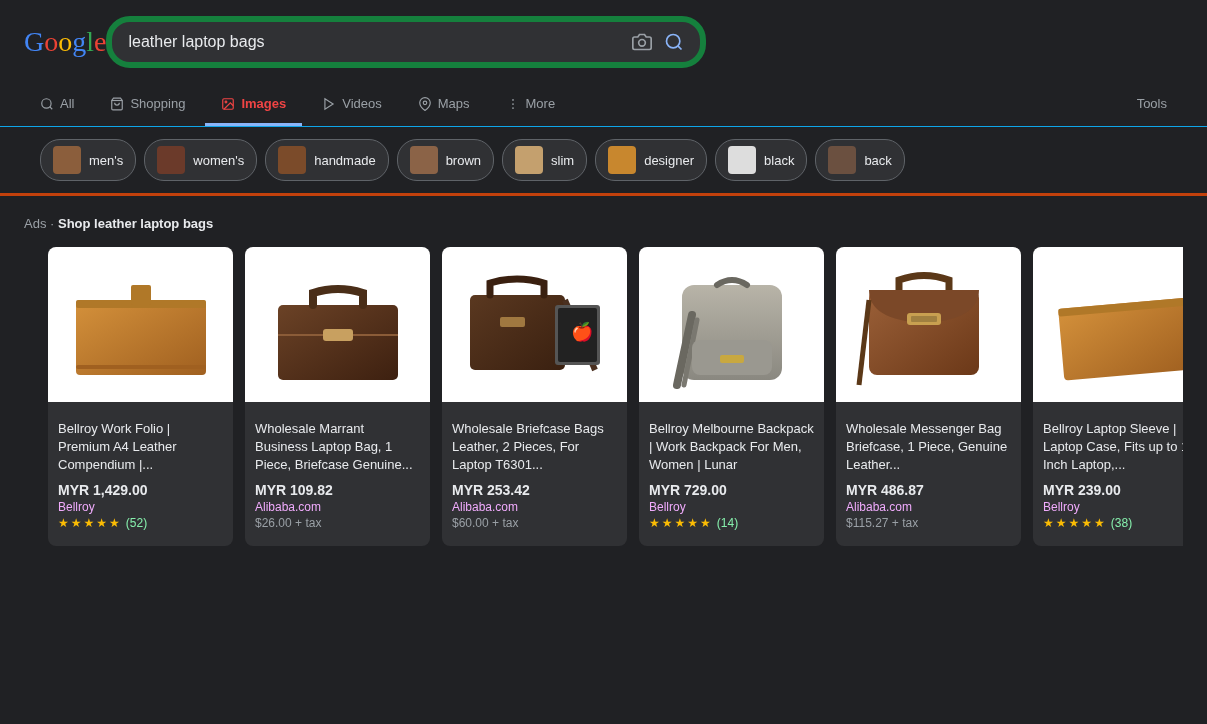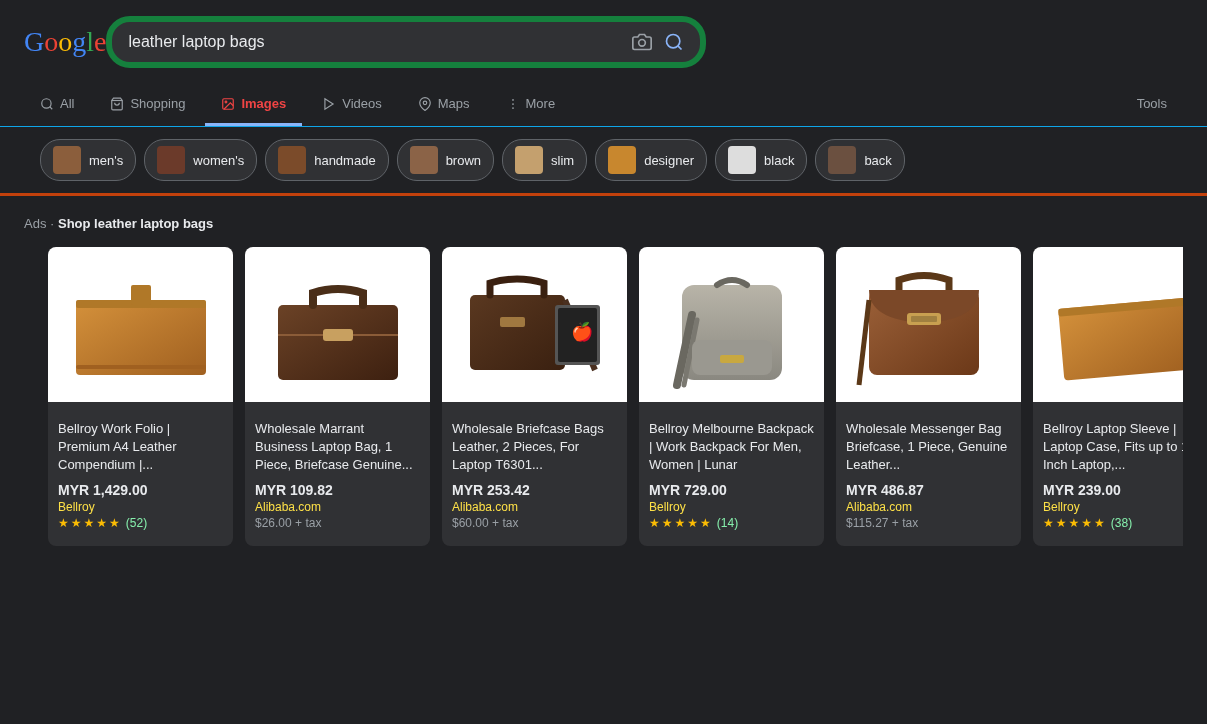--- a/index.html
+++ b/index.html
@@ -168,21 +168,21 @@
       height: 54px;
     }
     .product-price {
       font-weight: bold;
       font-size: 14px;
       color: #e8eaed;
       margin-bottom: 2px;
     }
     .product-seller {
       font-size: 12px;
-      color: #fde047;
+      color: #f0abfc;
       margin-bottom: 2px;
     }
     .product-extra {
       font-size: 12px;
       color: #9aa0a6;
       margin-bottom: 4px;
     }
     .stars {
       display: flex;
       align-items: center;

